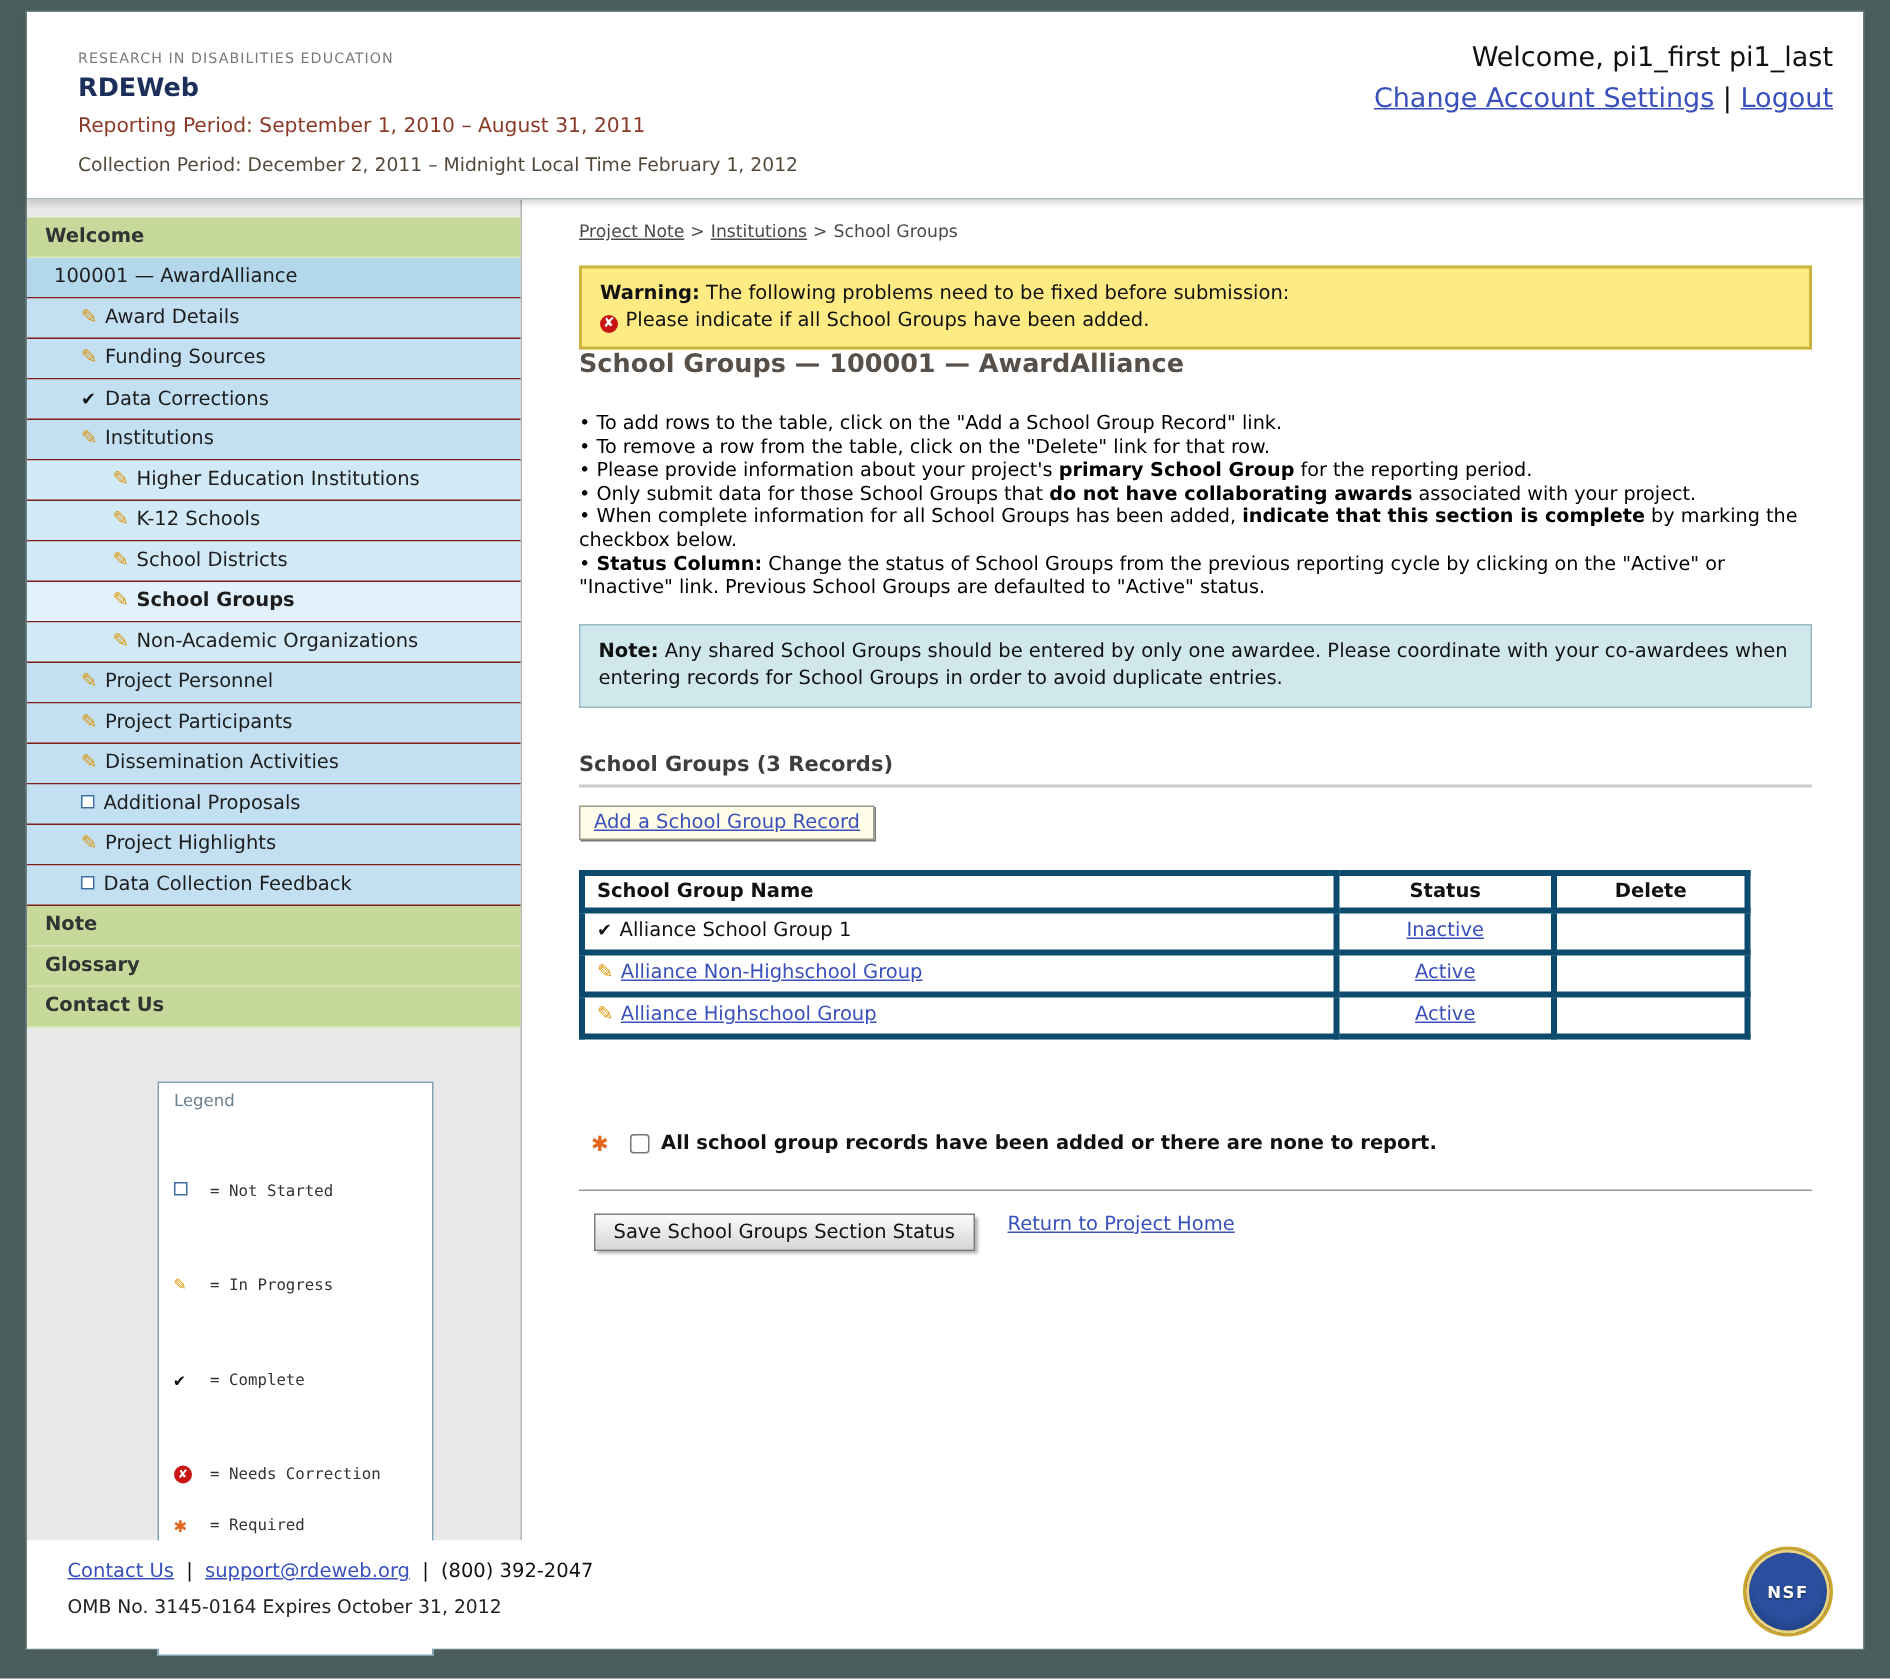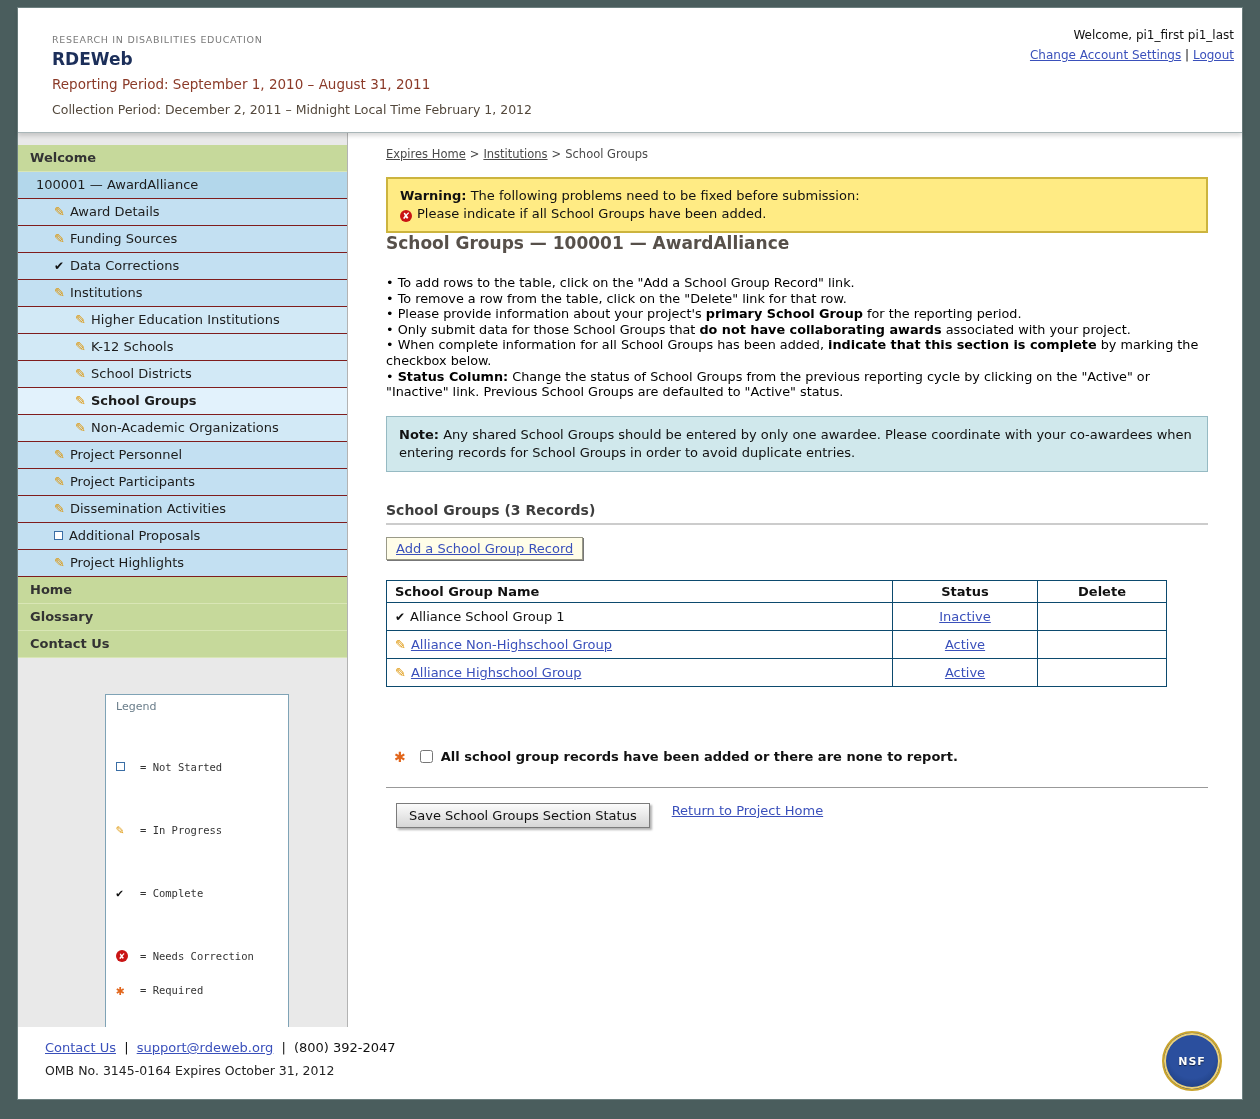--- a/index.html
+++ b/index.html
@@ -21,21 +21,21 @@
   }
   a, .linklike { color: #3a50bb; text-decoration: underline; cursor: pointer; }
 
   
   .hdr { flex: none; position: relative; height: 125px; padding: 26px 22px 0 34px;
          border-bottom: 1px solid #a9b6b8; box-shadow: 0 3px 4px rgba(0,0,0,.14); background:#fff; z-index: 2; }
   .org { font-size: 9.5px; letter-spacing: .7px; color: #7a7a7a; }
   .app { font-size: 17px; font-weight: bold; color: #1c2f5a; margin-top: 4px; }
   .rep { font-size: 13.5px; color: #8b3a28; margin-top: 7px; }
   .colp { font-size: 12.5px; color: #53483c; margin-top: 10px; }
-  .hdr-right { position: absolute; right: 8px; top: 20px; text-align: right; font-size: 12px; color: #111; }
+  .hdr-right { position: absolute; right: 20px; top: 20px; text-align: right; font-size: 18px; color: #111; }
   .hdr-links { margin-top: 6px; }
 
   
   .bodyrow { flex: 1; display: flex; min-height: 0; background: #fff; }
   .sidebar { width: 330px; flex: none; background: #e9e9e9; border-right: 1px solid #b3b3b3; padding-top: 12px; }
   .nav-row { height: 27px; line-height: 26px; font-size: 13px; padding-left: 12px;
              border-bottom: 1px solid #7f1d1d; cursor: pointer; white-space: nowrap; overflow: hidden; color: #1d1d1d; }
   .nav-green { background: #c6d99b; font-weight: bold; color: #333; border-bottom: 1px solid #d9e6b6; }
   .nav-award { background: #b3d7eb; padding-left: 18px; }
   .lvl2 { background: #c3e0f2; padding-left: 36px; }
@@ -69,21 +69,21 @@
   .pgtitle { font-size: 17px; font-weight: bold; color: #57504a; }
   .bullets { margin-top: 22px; font-size: 12.8px; line-height: 15.6px; color: #000; }
   .bullet::before { content: "\2022\00a0 "; }
   .note { margin-top: 16px; background: #d0e8ec; border: 1px solid #96bac3; padding: 9px 12px;
           font-size: 13px; line-height: 18px; }
   .sec-h { margin-top: 30px; font-size: 14px; font-weight: bold; color: #3e3e3e; }
   .rule { border: 0; border-top: 2px solid #ccc; margin: 5px 0 0; }
   .addbox { display: inline-block; margin-top: 12px; background: #fffdе8; background: #fffde8;
             border: 1px solid #9a9a88; box-shadow: 1px 1px 0 0 #777; padding: 3px 9px; font-size: 13px; }
   table.grid { margin-top: 20px; border-collapse: collapse; width: 781px; font-size: 13px; }
-  .grid th, .grid td { border: 1px solid #0c4a6e; padding: 3px 8px; background: #fff; }
+  .grid th, .grid td { border: 4px solid #0c4a6e; padding: 3px 8px; background: #fff; }
   .grid th { font-weight: bold; height: 22px; text-align: left; }
   .grid td { height: 28px; }
   .grid .c { text-align: center; }
   .col-status { width: 145px; }
   .col-del { width: 129px; }
   .row-icon { margin-right: 5px; }
   .chkline { margin-top: 62px; display: flex; align-items: center; font-size: 13px; }
   .chkline .req { margin-left: 8px; flex: none; }
   .chkline input { margin: 0 8px 0 14px; width: 13px; height: 13px; flex: none; }
   .hr2 { border: 0; border-top: 1px solid #999; margin: 22px 0 0; }
@@ -169,23 +169,26 @@
       </div>
       <div class="nav-row lvl2">
         <span class="i pencil">✎</span><span>Dissemination Activities</span>
       </div>
       <div class="nav-row lvl2">
         <span class="box-icon"></span><span>Additional Proposals</span>
       </div>
       <div class="nav-row lvl2">
         <span class="i pencil">✎</span><span>Project Highlights</span>
       </div>
+      <div class="nav-row lvl2">
+        <span class="box-icon"></span><span>Data Collection Feedback</span>
+      </div>
 
       <div class="nav-row nav-green">
-        <span>Home</span>
+        <span>Note</span>
       </div>
       <div class="nav-row nav-green">
         <span>Glossary</span>
       </div>
       <div class="nav-row nav-green">
         <span>Contact Us</span>
       </div>
 
       <div class="legend">
         <div class="legend-title">Legend</div>
@@ -223,21 +226,21 @@
             </svg>
           </span>
           <span>= Collaborative</span>
         </div>
       </div>
     </div>
 
     <div class="main">
 
       <div class="crumb">
-        <a>Expires Home</a><span class="sep">&gt;</span><a>Institutions</a><span class="sep">&gt;</span><span>School Groups</span>
+        <a>Project Note</a><span class="sep">&gt;</span><a>Institutions</a><span class="sep">&gt;</span><span>School Groups</span>
       </div>
 
       <div class="warn">
         <div>
           <b>Warning:</b>
           <span>The following problems need to be fixed before submission:</span>
         </div>
         <div>
           <span class="err">✘</span><span>Please indicate if all School Groups have been added.</span>
         </div>

